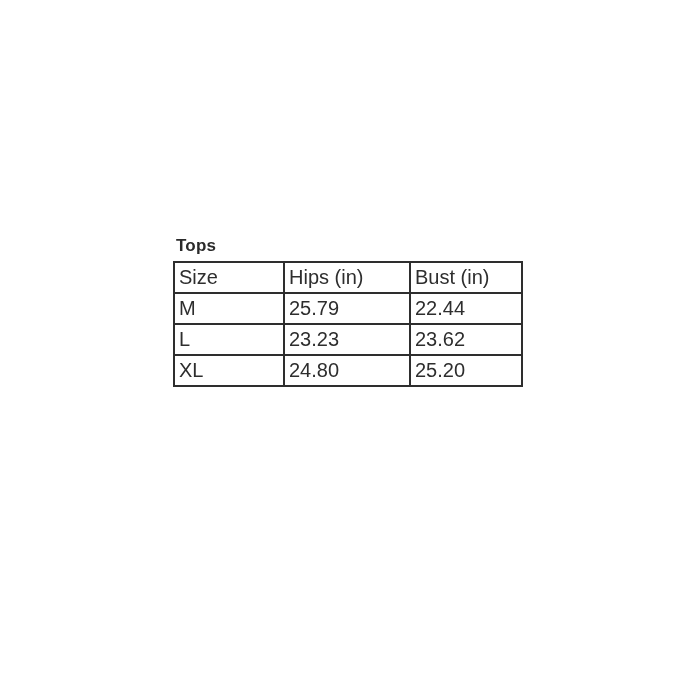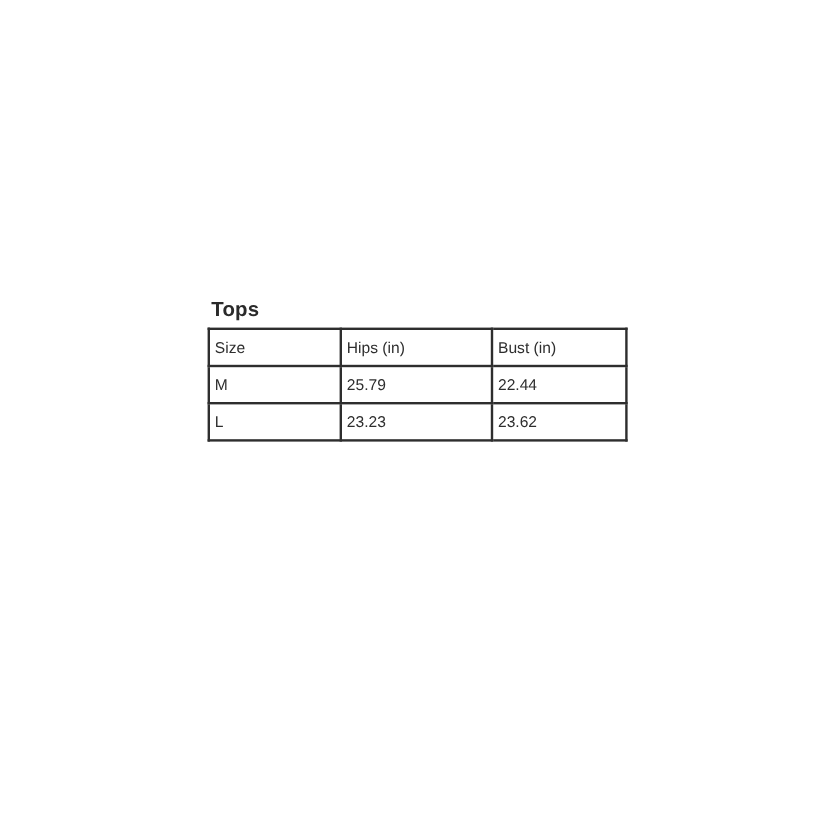--- a/index.html
+++ b/index.html
@@ -19,37 +19,37 @@
   }
   .size-chart-block {
     position: absolute;
     left: 173px;
     top: 236px;
   }
   .chart-title {
     font-size: 17px;
     font-weight: bold;
     color: #2a2a2a;
-    margin: 12px 0 5px 3px;
+    margin: 0 0 5px 3px;
     letter-spacing: 0.2px;
   }
   table.size-chart {
     border-collapse: collapse;
     table-layout: fixed;
     width: 348px;
   }
   table.size-chart col.col-size { width: 110px; }
   table.size-chart col.col-bust { width: 126px; }
   table.size-chart col.col-hips { width: 112px; }
   table.size-chart th,
   table.size-chart td {
     border: 2px solid #2e2e2e;
     height: 29px;
     padding: 0 0 0 4px;
-    font-size: 13px;
+    font-size: 20px;
     font-weight: normal;
     color: #2e2e2e;
     text-align: left;
     vertical-align: middle;
     white-space: nowrap;
     overflow: hidden;
   }
 </style>
 </head>
 <body>
@@ -75,16 +75,21 @@
         <tr>
           <td>M</td>
           <td>25.79</td>
           <td>22.44</td>
         </tr>
         <tr>
           <td>L</td>
           <td>23.23</td>
           <td>23.62</td>
         </tr>
+        <tr>
+          <td>XL</td>
+          <td>24.80</td>
+          <td>25.20</td>
+        </tr>
       </tbody>
     </table>
   </div>
 </div>
 
 </body></html>

